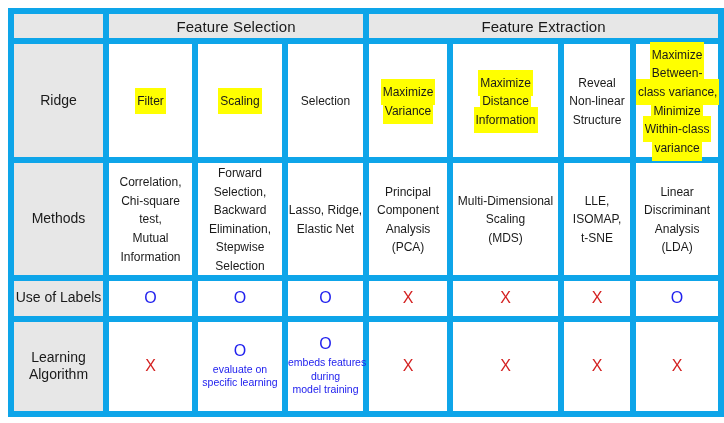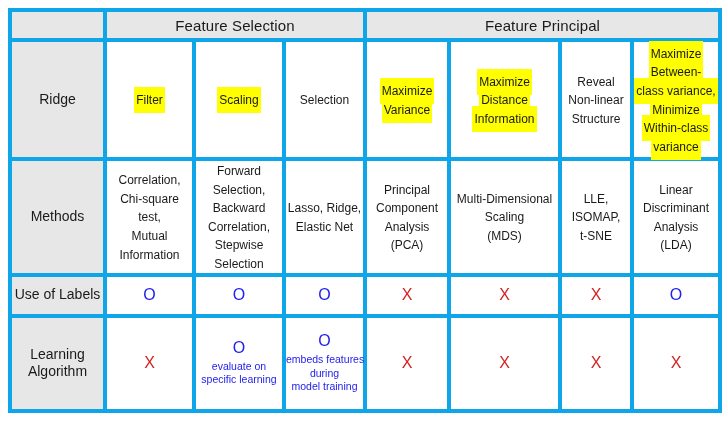--- a/index.html
+++ b/index.html
@@ -15,21 +15,21 @@
   .page {
     padding: 8px 0 0 8px;
   }
   table.cmp {
     border-collapse: collapse;
     table-layout: fixed;
     width: 710px;
     border: 2px solid #111111;
   }
   td {
-    border: 4px solid #0ea5e9;
+    border: 6px solid #0ea5e9;
     text-align: center;
     vertical-align: middle;
     padding: 0;
     overflow: visible;
   }
   tr.header-row { height: 30px; }
   tr.header-row td { border-bottom: 3px solid #4f4f4f; }
   tr.type-row { height: 119px; }
   tr.methods-row { height: 108px; }
   tr.labels-row { height: 41px; }
@@ -86,21 +86,21 @@
       <col style="width:84px">
         <col style="width:111px">
         <col style="width:72px">
         <col style="width:88px">
     </colgroup>
 
     <tbody>
         <tr class="header-row">
       <td class="gray"></td>
       <td class="gray group-header" colspan="3">Feature Selection</td>
-      <td class="gray group-header" colspan="4">Feature Principal</td>
+      <td class="gray group-header" colspan="4">Feature Extraction</td>
     </tr>
 
     <tr class="type-row">
       <td class="gray rowlabel">Ridge</td>
       <td><span class="cell-text hl">Filter</span></td>
       <td><span class="cell-text hl">Scaling</span></td>
       <td><span class="cell-text">Selection</span></td>
       <td><span class="cell-text hl">Maximize
 Variance</span></td>
       <td><span class="cell-text hl">Maximize
@@ -120,21 +120,21 @@
     <tr class="methods-row">
       <td class="gray rowlabel">Methods</td>
       <td><span class="cell-text">Correlation,
 Chi-square
 test,
 Mutual
 Information</span></td>
       <td><span class="cell-text">Forward
 Selection,
 Backward
-Correlation,
+Elimination,
 Stepwise
 Selection</span></td>
       <td><span class="cell-text">Lasso, Ridge,
 Elastic Net</span></td>
       <td><span class="cell-text">Principal
 Component
 Analysis
 (PCA)</span></td>
       <td><span class="cell-text">Multi-Dimensional
 Scaling

